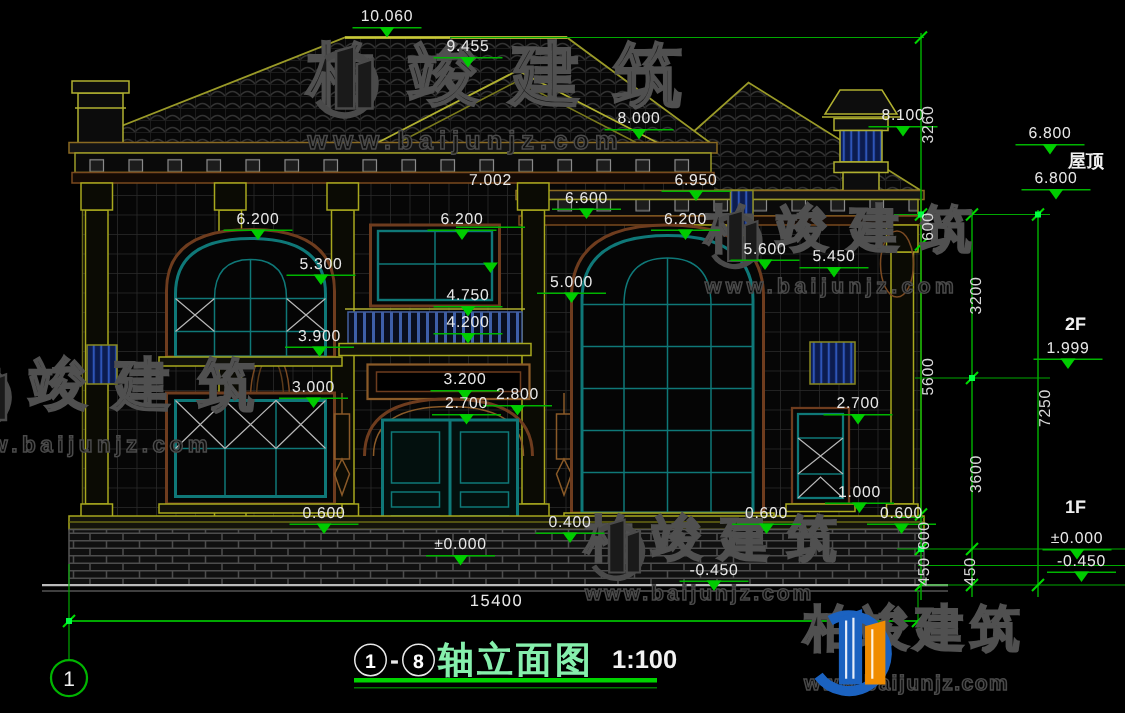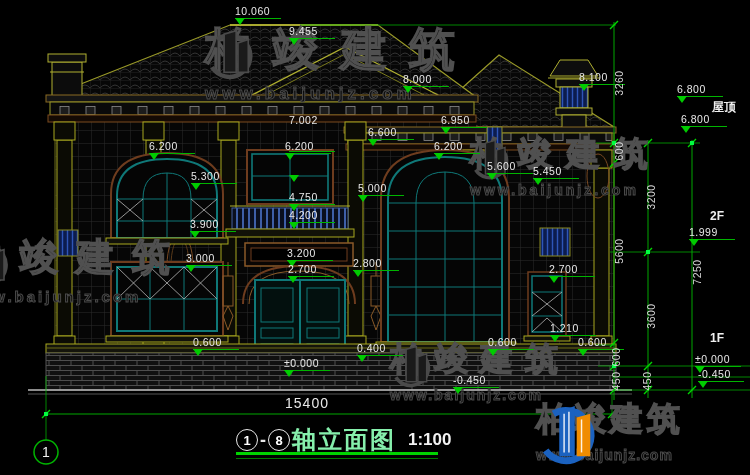--- a/index.html
+++ b/index.html
@@ -1,29 +1,29 @@
 <!DOCTYPE html>
 <html><head>
 <meta charset="utf-8">
 <style>
   html,body{margin:0;padding:0;background:#000;}
   #canvas{position:relative;width:750px;height:475px;background:#000;overflow:hidden;
           font-family:"Liberation Sans",sans-serif;}
   svg{position:absolute;left:0;top:0;}
   
   #anno-layer{position:absolute;left:0;top:0;width:750px;height:475px;z-index:9;pointer-events:none;}
-  .dim-mark{position:absolute;transform:translateX(-50%);display:flex;flex-direction:column;}
+  .dim-mark{position:absolute;transform:translateX(-50%);display:flex;flex-direction:column;align-items:center;}
   .dim-mark .mt{color:#e8e8e8;font-size:10.5px;line-height:11px;white-space:nowrap;letter-spacing:0.5px;}
   .dim-mark .ml{width:46px;height:0;border-top:1.2px solid #00b400;margin-top:1px;}
   .dim-mark .tri{width:0;height:0;border-left:5px solid transparent;border-right:5px solid transparent;
                  border-top:7px solid #00cc00;margin-top:-1px;}
   .chain-dim{position:absolute;color:#d6d6d6;font-size:10.5px;white-space:nowrap;
              transform:translate(-50%,-50%) rotate(-90deg);letter-spacing:0.5px;}
   .level-text{position:absolute;color:#f0f0f0;font-size:12px;font-weight:bold;transform:translateX(-50%);white-space:nowrap;}
-  .plain-dim{position:absolute;color:#e8e8e8;font-size:14px;transform:translateX(-50%);letter-spacing:1px;}
+  .plain-dim{position:absolute;color:#e8e8e8;font-size:11px;transform:translateX(-50%);letter-spacing:1px;margin-left:24px;}
   
   .wm{position:absolute;display:flex;gap:8px;align-items:flex-start;z-index:6;pointer-events:none;}
   .wm-col{display:flex;flex-direction:column;}
   .wm-text{font-weight:900;color:rgba(16,16,16,0.82);-webkit-text-stroke:1.4px #505050;
            text-shadow:0 0 1px #3c3c3c;white-space:nowrap;line-height:1;}
   .wm-url{font-weight:700;color:rgba(12,12,12,0.85);-webkit-text-stroke:1px #4a4a4a;
           white-space:nowrap;line-height:1;margin-top:13px;}
   .wm1 .wm-text{font-size:46px;letter-spacing:22px;}
   .wm1 .wm-url{font-size:17px;letter-spacing:4px;}
   .wm2 .wm-text{font-size:34px;letter-spacing:14px;}
@@ -340,21 +340,21 @@
       <div class="dim-mark" style="left: 426px; top: 74px;">
         <span class="mt">8.000</span>
         <span class="ml"></span>
         <span class="tri"></span>
       </div>
       <div class="dim-mark" style="left: 602px; top: 72px;">
         <span class="mt">8.100</span>
         <span class="ml"></span>
         <span class="tri"></span>
       </div>
-      <div class="dim-mark" style="left: 312px; top: 115px; gap: 24px;">
+      <div class="dim-mark" style="left: 327px; top: 115px; gap: 24px;">
         <span class="mt">7.002</span>
         <span class="ml"></span>
         <span class="tri"></span>
       </div>
       <div class="dim-mark" style="left: 464px; top: 115px;">
         <span class="mt">6.950</span>
         <span class="ml"></span>
         <span class="tri"></span>
       </div>
       <div class="dim-mark" style="left: 391px; top: 127px;">
@@ -415,37 +415,37 @@
       <div class="dim-mark" style="left: 310px; top: 248px;">
         <span class="mt">3.200</span>
         <span class="ml"></span>
         <span class="tri"></span>
       </div>
       <div class="dim-mark" style="left: 209px; top: 253px;">
         <span class="mt">3.000</span>
         <span class="ml"></span>
         <span class="tri"></span>
       </div>
-      <div class="dim-mark" style="left: 376px; top: 258px;">
+      <div class="dim-mark" style="left: 345px; top: 258px;">
         <span class="mt">2.800</span>
         <span class="ml"></span>
         <span class="tri"></span>
       </div>
       <div class="dim-mark" style="left: 311px; top: 264px;">
         <span class="mt">2.700</span>
         <span class="ml"></span>
         <span class="tri"></span>
       </div>
       <div class="dim-mark" style="left: 572px; top: 264px;">
         <span class="mt">2.700</span>
         <span class="ml"></span>
         <span class="tri"></span>
       </div>
       <div class="dim-mark" style="left: 573px; top: 323px;">
-        <span class="mt">1.210</span>
+        <span class="mt">1.000</span>
         <span class="ml"></span>
         <span class="tri"></span>
       </div>
       <div class="dim-mark" style="left: 216px; top: 337px;">
         <span class="mt">0.600</span>
         <span class="ml"></span>
         <span class="tri"></span>
       </div>
       <div class="dim-mark" style="left: 511px; top: 337px;">
         <span class="mt">0.600</span>

